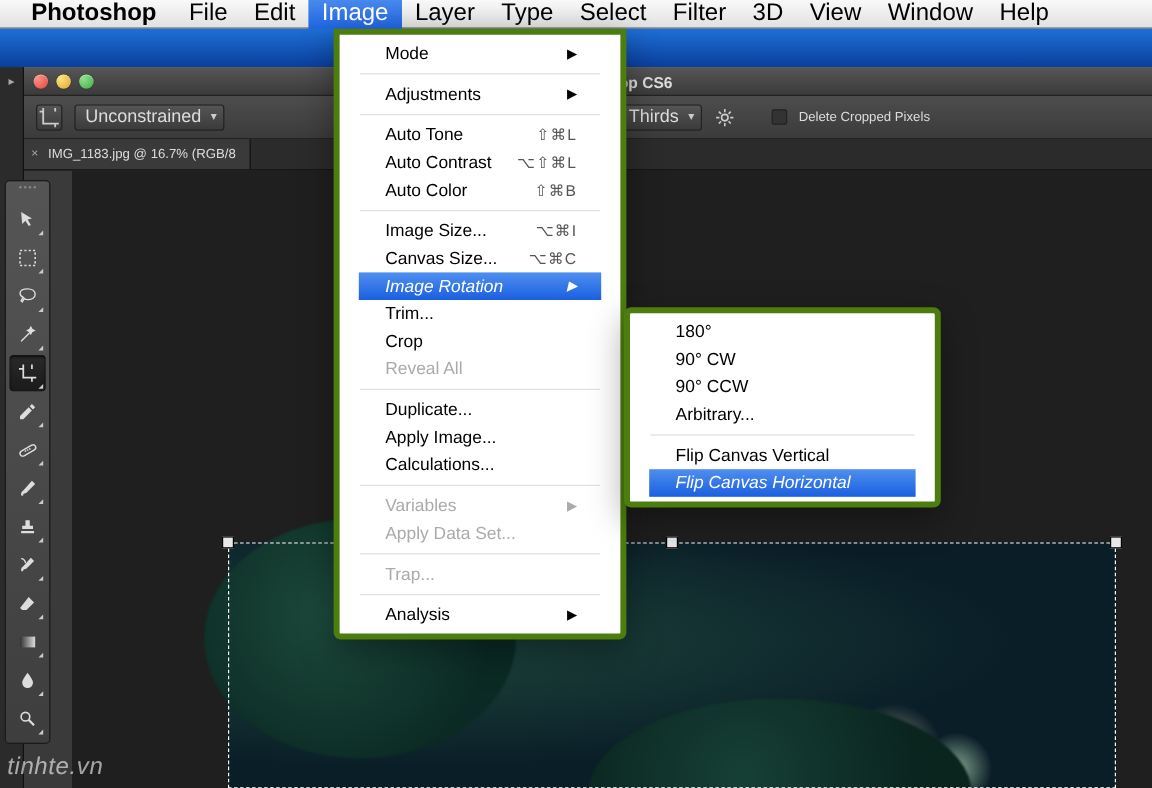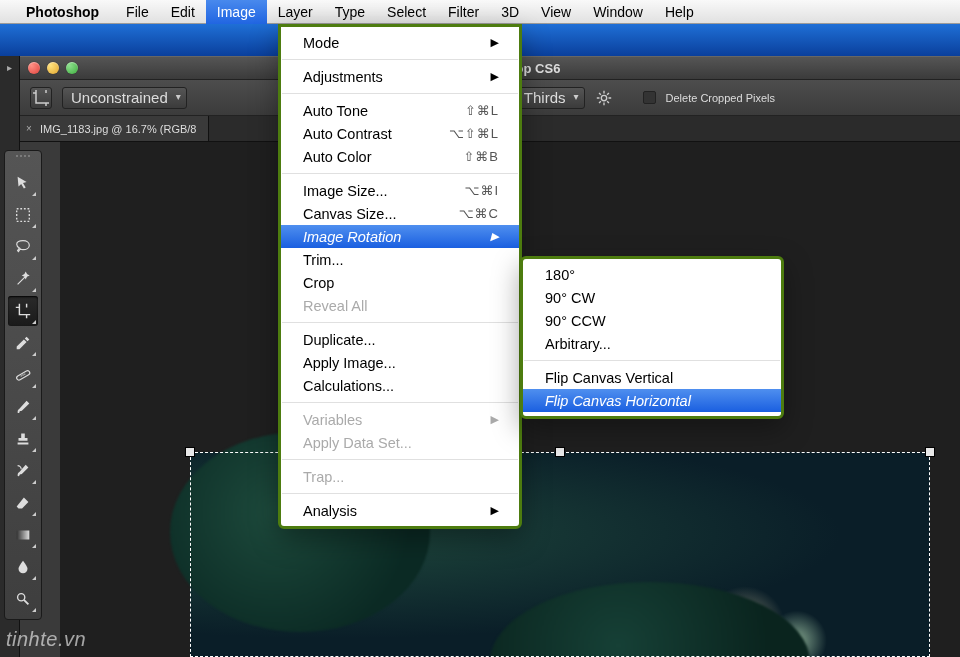--- a/index.html
+++ b/index.html
@@ -4,21 +4,21 @@
 <style>
   * { margin: 0; padding: 0; box-sizing: border-box; font-family: "Lucida Grande", "Helvetica Neue", Arial, sans-serif; }
   body { width: 960px; height: 657px; overflow: hidden; background: #3d3d3d; position: relative; }
 
   
   .mac-menubar {
     position: absolute; top: 0; left: 0; right: 0; height: 24px;
     background: linear-gradient(#f9f9f9, #e1e1e1);
     border-bottom: 1px solid #9a9a9a;
     display: flex; align-items: center; padding-left: 12px;
-    font-size: 14px; color: #000;
+    font-size: 20px; color: #000;
   }
   .mac-menubar .apple { font-size: 15px; margin-right: 14px; }
   .mac-menubar .app-name { font-weight: 700; margin-right: 16px; }
   .mac-menubar .menu-item { padding: 16px 11px; height:24px; display:flex; align-items:center; cursor: default; }
   .mac-menubar .menu-item.active {
     background: linear-gradient(#4f8fef, #1a5fe0);
     color: #fff;
   }
 
   
@@ -146,24 +146,24 @@
   .ch-tr{top:-5px;right:-5px;}
 
   .watermark{
     position:absolute; left:6px; bottom:6px;
     color:rgba(255,255,255,0.6); font-size:20px; font-style:italic; letter-spacing:0.5px;margin-top:36px;
   }
 
   
   .menu-panel{
     position:absolute;
-    background:#fff; border:3px solid #4d7c0f; border-radius:0 0 6px 6px;
+    background:#fff; border:5px solid #4d7c0f; border-radius:0 0 6px 6px;
     box-shadow: 0 10px 28px rgba(0,0,0,.35);
     font-size:14.5px; color:#000;
-    padding:4px 0;
+    padding:4px 16px;
   }
   .menu-panel.image-menu{ top:24px; left:278px; width:244px; }
   .menu-panel.sub-menu{ top:256px; left:520px; width:264px; border-radius:6px; }
 
   .menu-row{
     height:23px; padding:0 20px 0 22px;
     display:flex; align-items:center; justify-content:space-between;
     white-space:nowrap;
   }
   .menu-row.disabled{ color:#aaa; }

